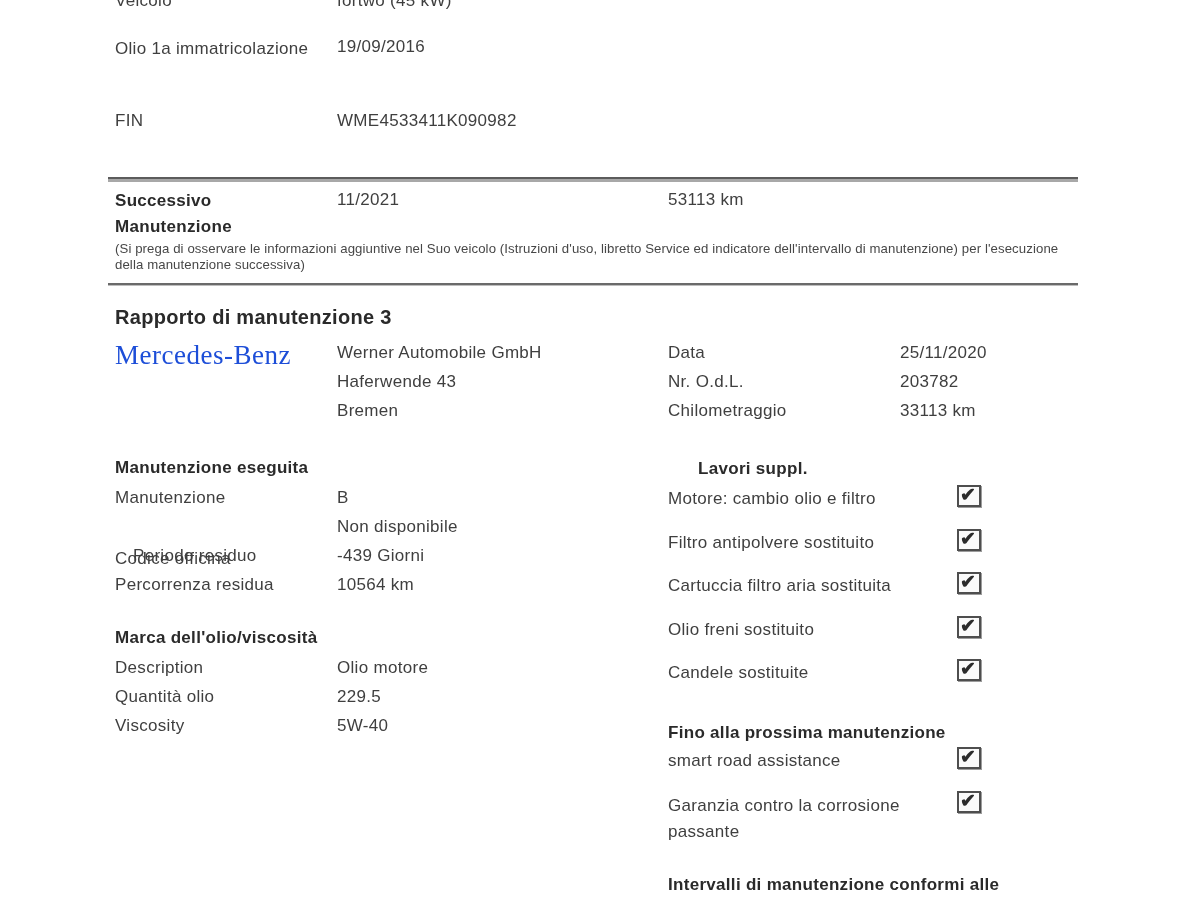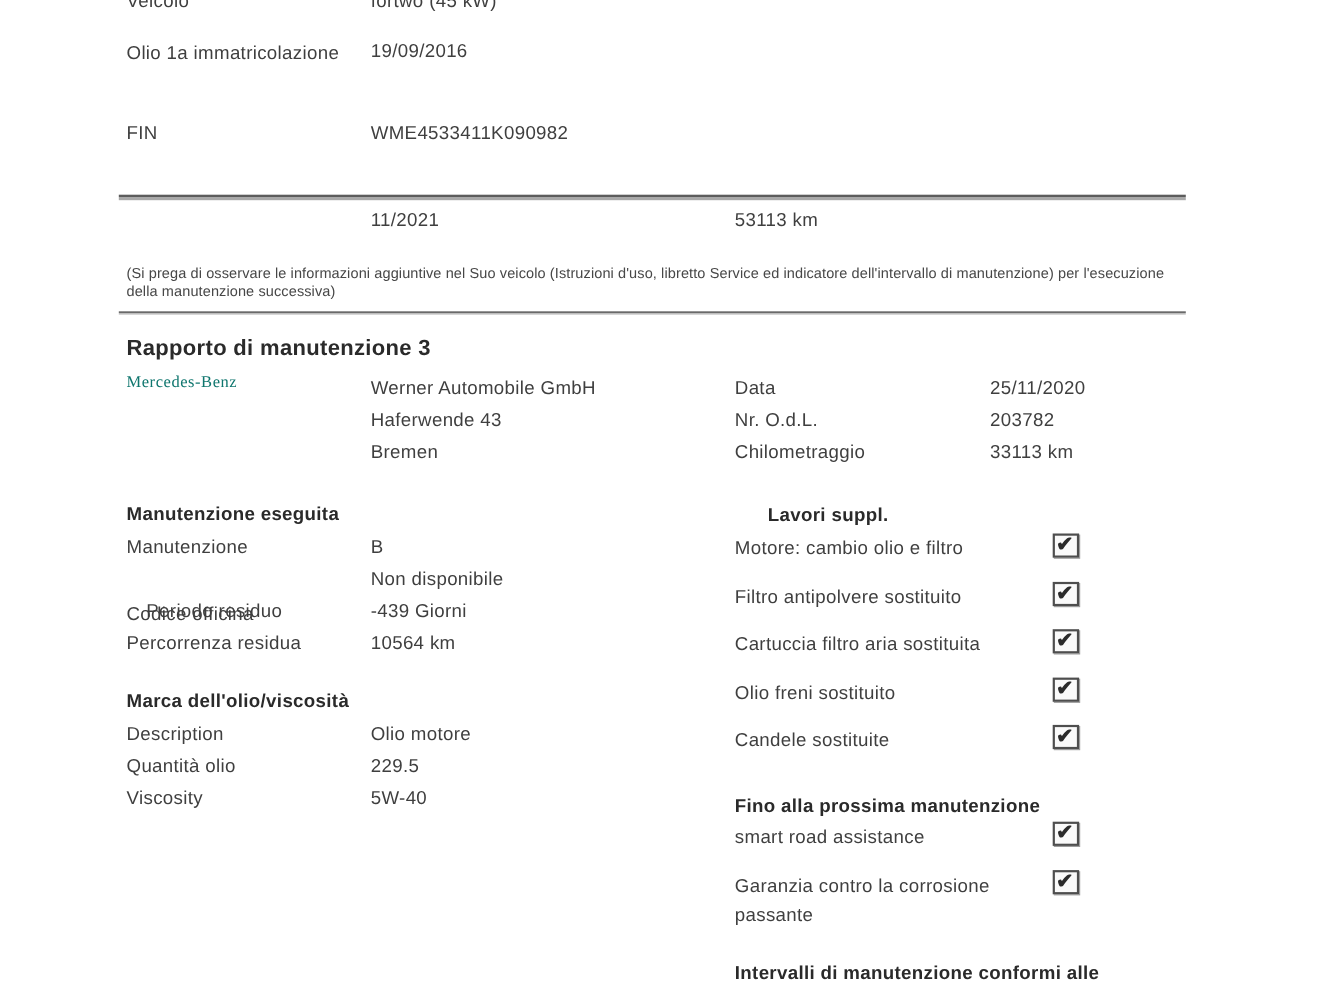--- a/index.html
+++ b/index.html
@@ -9,21 +9,21 @@
     background:#ffffff;
     font-family:"Liberation Sans", sans-serif;
     color:#3a3a3a;
     letter-spacing:0.3px;
     filter: blur(0.35px);
   }
   .abs { position:absolute; }
   .txt { font-size:17px; line-height:22px; color:#3f3f3f; }
   .bold { font-weight:bold; color:#2a2a2a; }
   .small { font-size:13.2px; line-height:16px; color:#474747; letter-spacing:0.1px; }
-  .serif { font-family:"Liberation Serif", serif; font-size:15px; color:#0f766e; letter-spacing:0.5px; }
+  .serif { font-family:"Liberation Serif", serif; font-size:27px; color:#1d4ed8; letter-spacing:0.5px; }
   .lh29 { line-height:29px; }
   .lh26 { line-height:26px; }
   .divider-thick {
     height:5px;
     background:linear-gradient(#5c5c5c 0 45%, #a8a8a8 45% 100%);
   }
   .divider-thin {
     height:3px;
     background:linear-gradient(#6a6a6a 0 60%, #bdbdbd 60% 100%);
   }
@@ -49,20 +49,21 @@
   <div class="abs txt" style="left:337px; top:-10px;">fortwo (45 kW)</div>
 
   <div class="abs txt lh26" style="left:115px; top:36px; width:215px;">Olio 1a immatricolazione</div>
   <div class="abs txt" style="left:337px; top:36px;">19/09/2016</div>
 
   <div class="abs txt" style="left:115px; top:110px;">FIN</div>
   <div class="abs txt" style="left:337px; top:110px;">WME4533411K090982</div>
 
   <div class="abs divider-thick" style="left:108px; top:177px; width:970px;"></div>
 
+  <div class="abs txt bold lh26" style="left:115px; top:188px; width:150px;">Successivo Manutenzione</div>
   <div class="abs txt" style="left:337px; top:189px;">11/2021</div>
   <div class="abs txt" style="left:668px; top:189px;">53113 km</div>
 
   <div class="abs small" style="left:115px; top:241px; width:962px;">(Si prega di osservare le informazioni aggiuntive nel Suo veicolo (Istruzioni d'uso, libretto Service ed indicatore dell'intervallo di manutenzione) per l'esecuzione della manutenzione successiva)</div>
 
   <div class="abs divider-thin" style="left:108px; top:283px; width:970px;"></div>
 
   <div class="abs txt bold" style="left:115px; top:306px; font-size:20px;">Rapporto di manutenzione 3</div>
   <div class="abs serif" style="left:115px; top:340px;">Mercedes-Benz</div>
 

